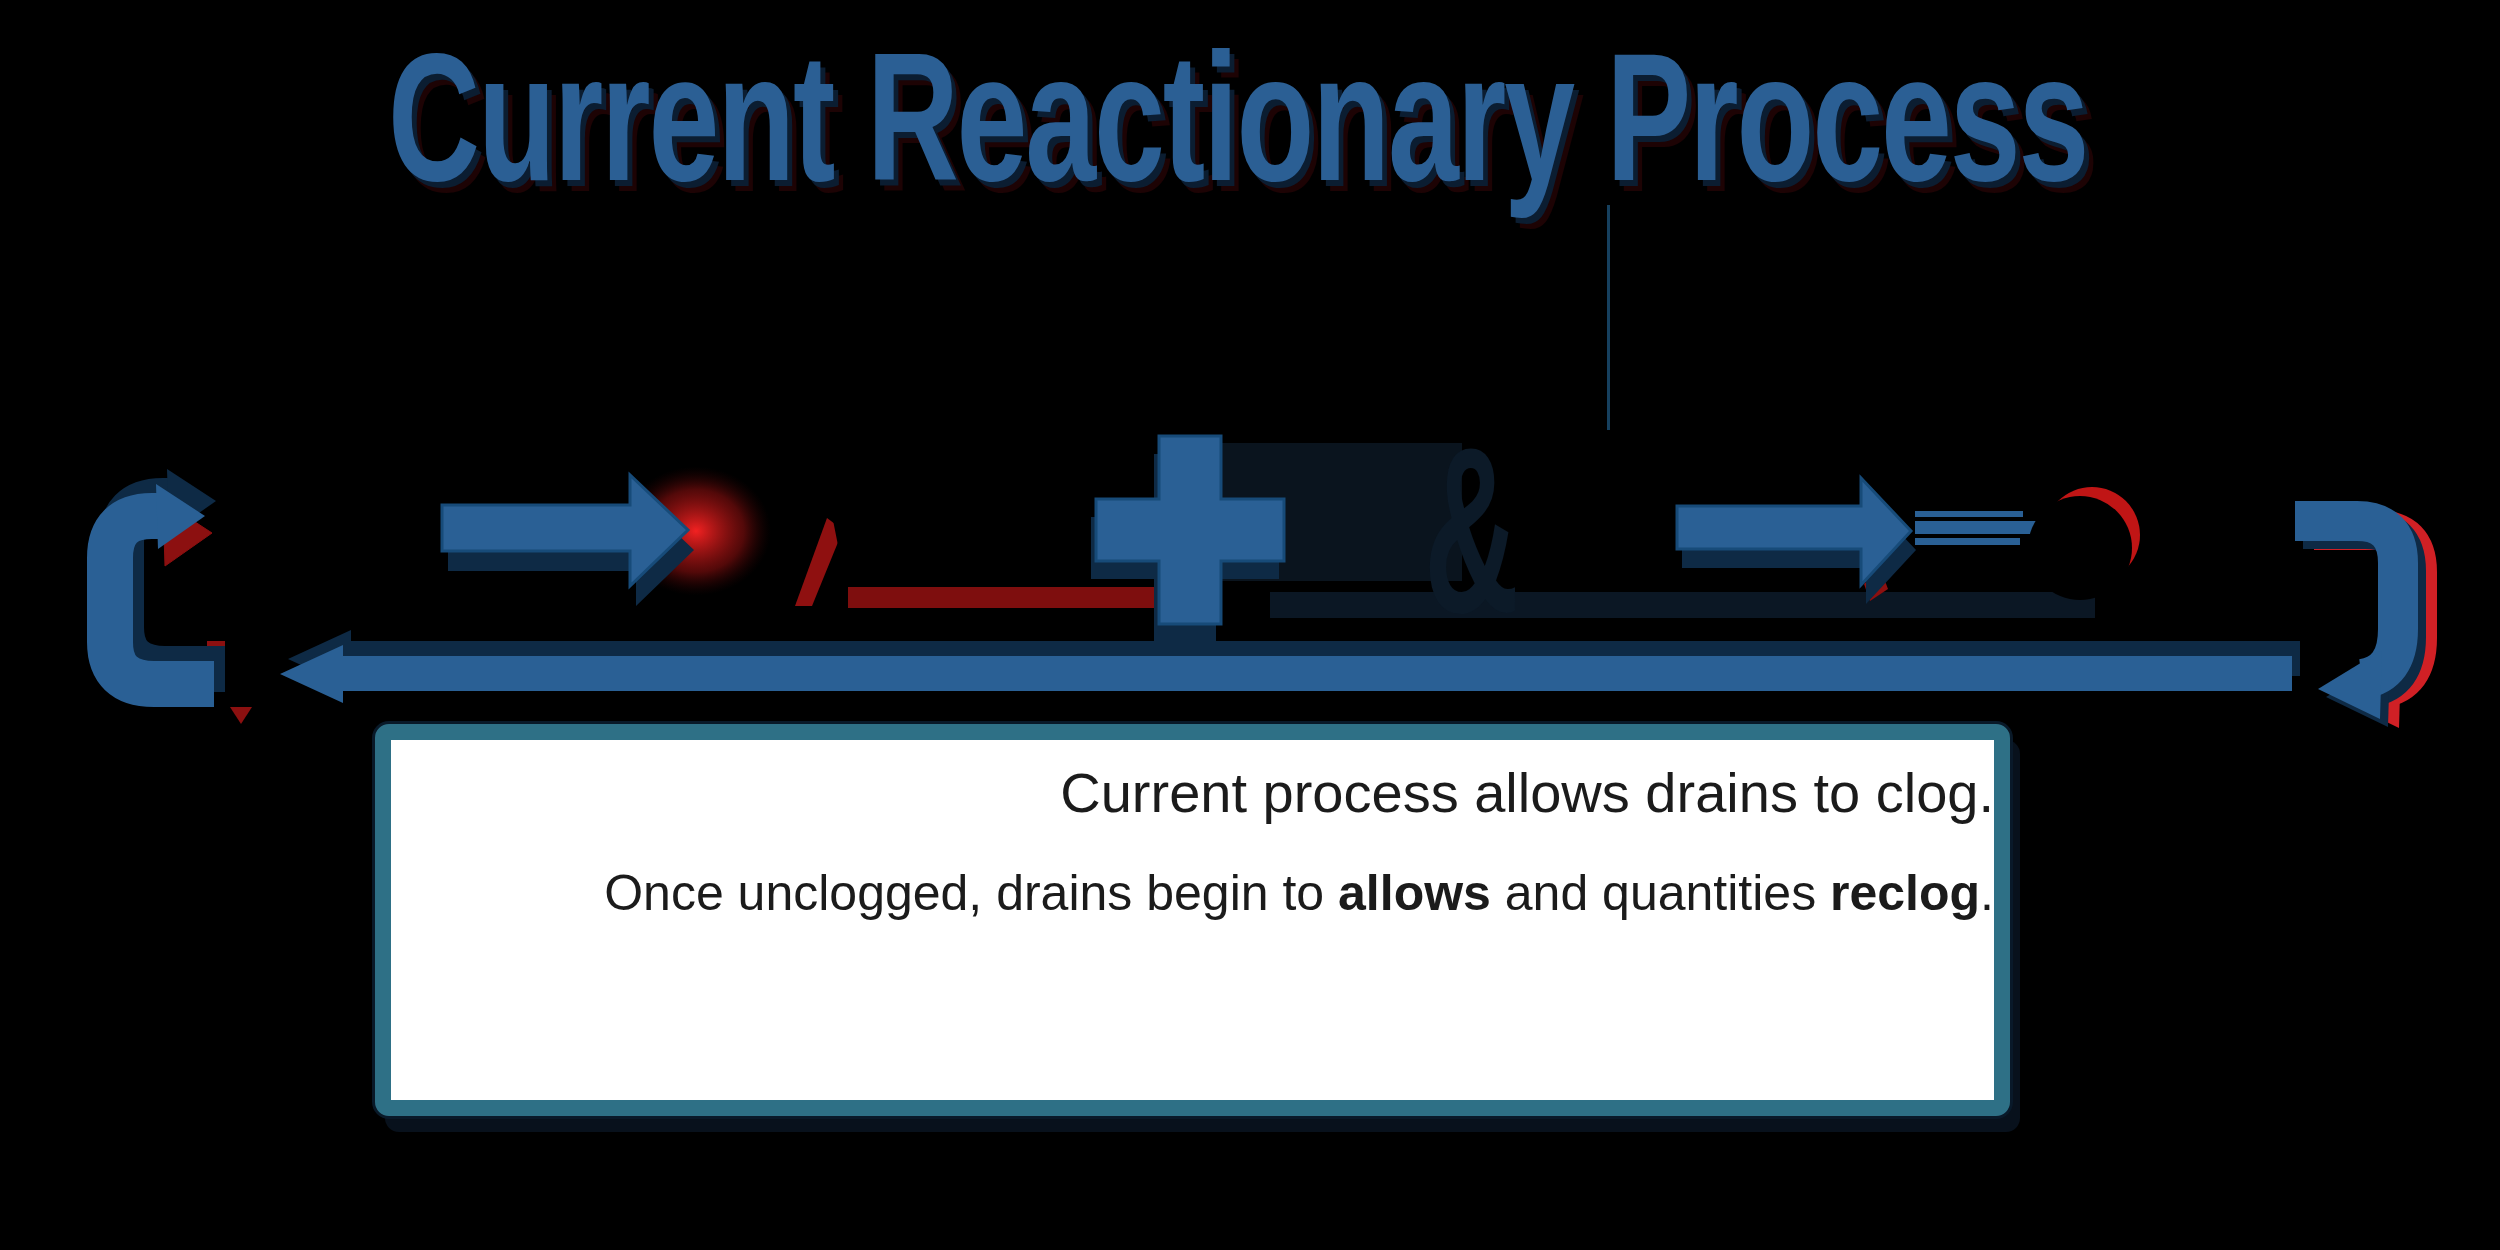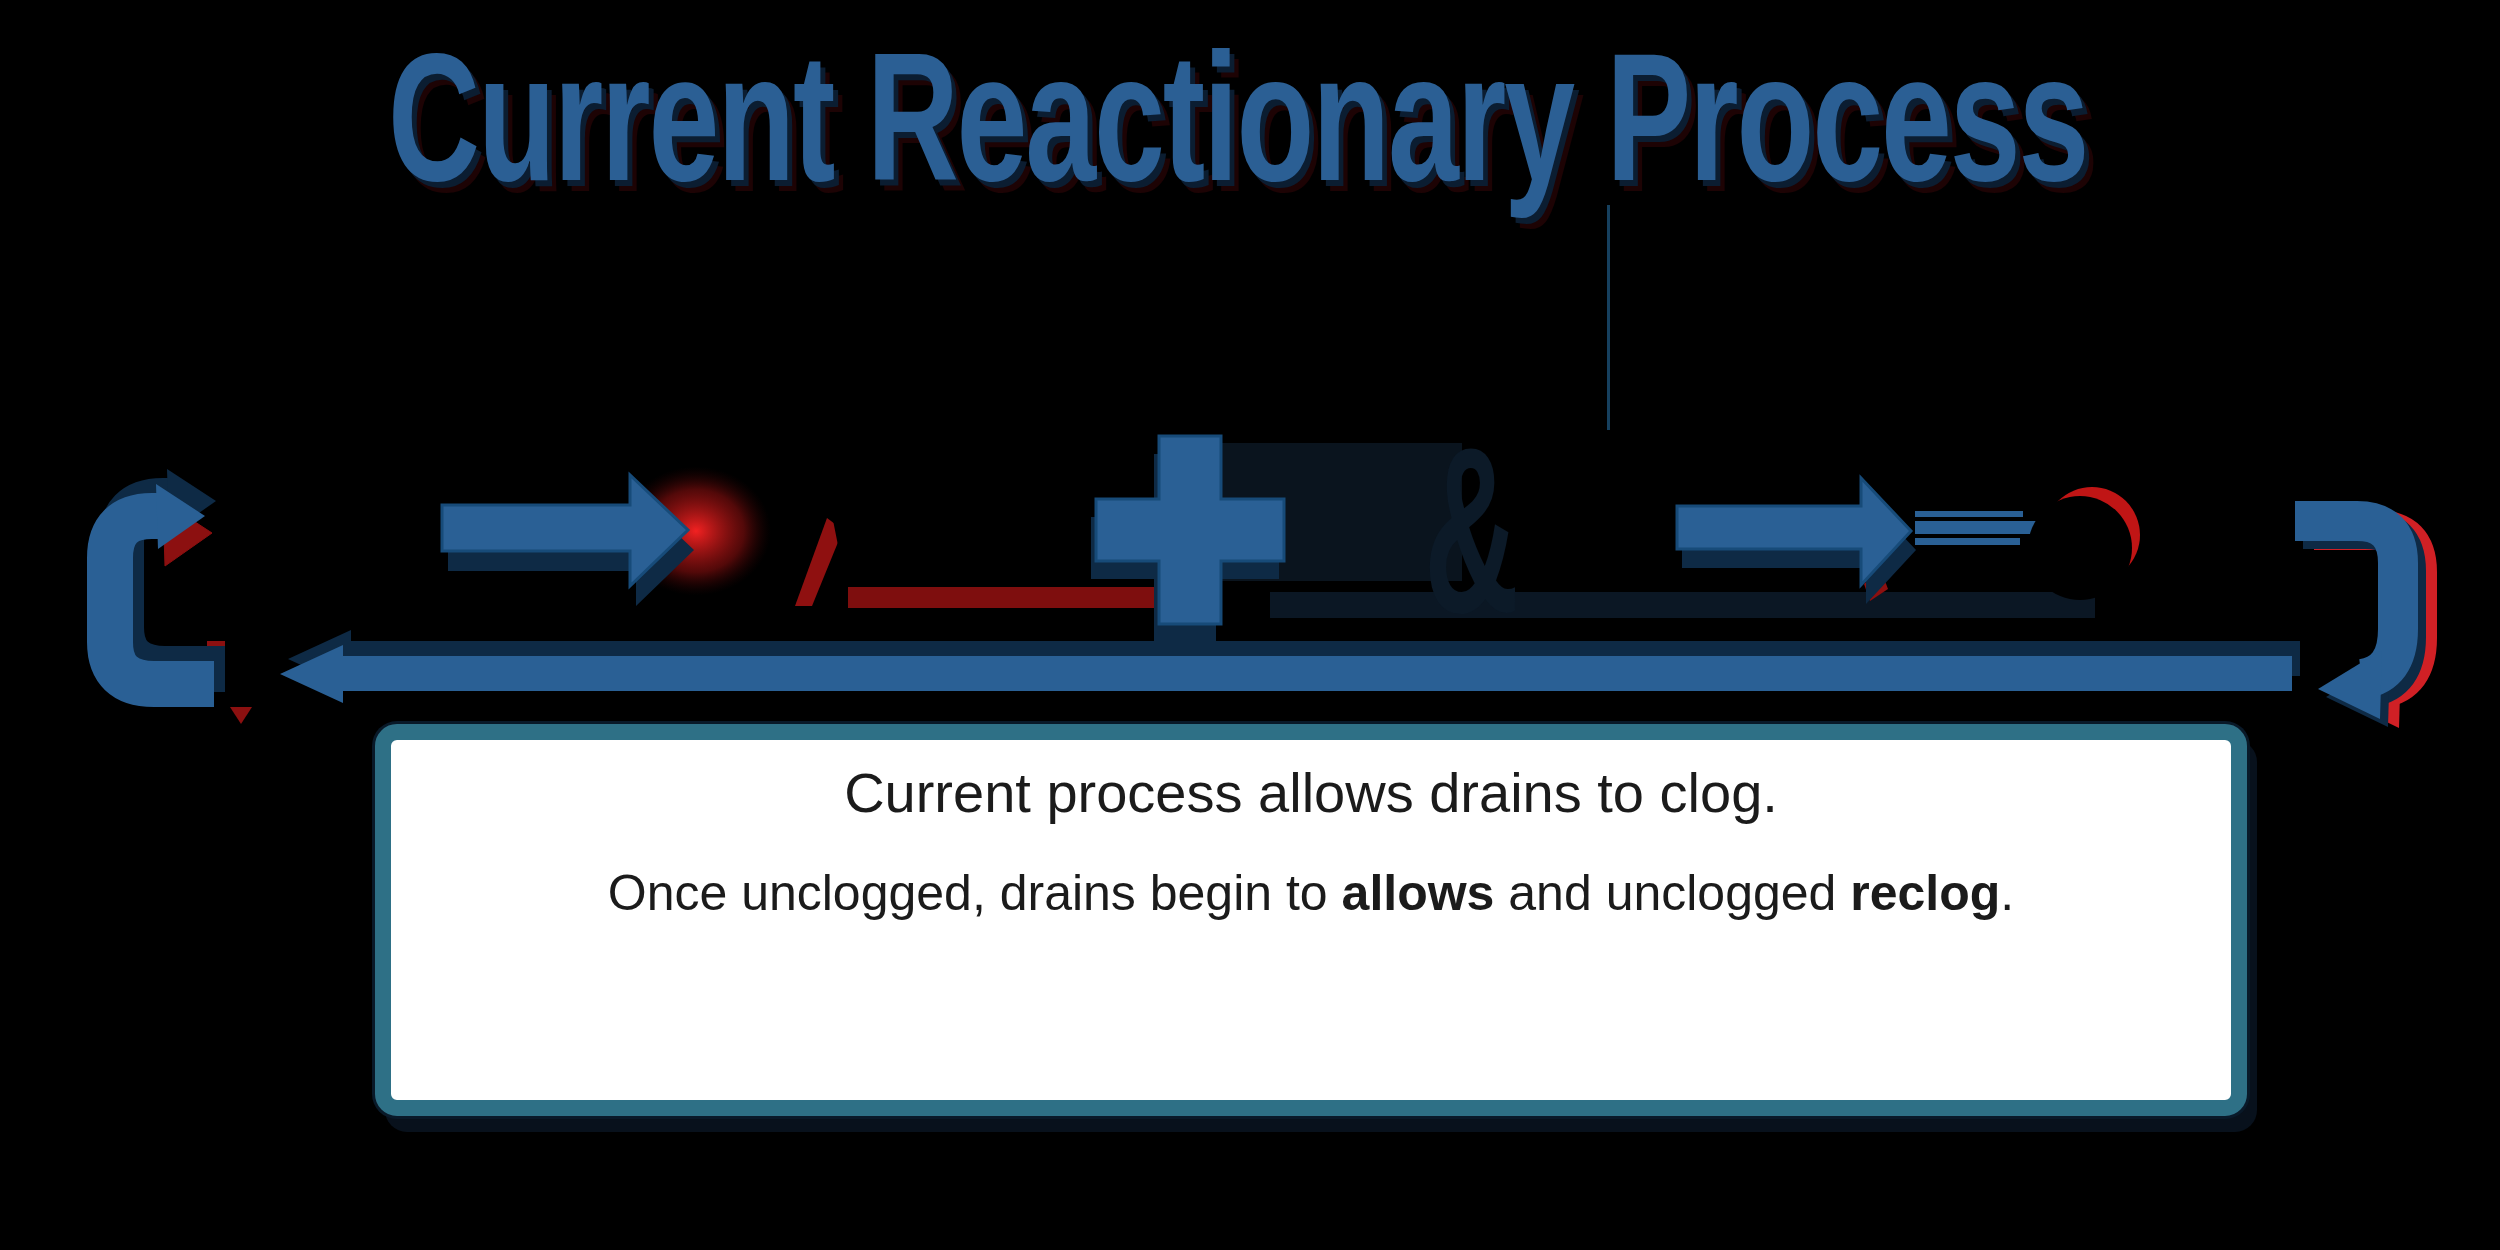--- a/index.html
+++ b/index.html
@@ -9,25 +9,25 @@
   }
   .title{
     position:absolute;left:388px;top:22px;
     font-size:182px;font-weight:bold;letter-spacing:-3px;line-height:1.05;
     color:var(--title_blue,#2b5f94);white-space:nowrap;
     transform:scaleX(0.70);transform-origin:left top;
     text-shadow:7px 6px 0 #0b1d31, 13px 11px 0 rgba(105,10,14,0.28);
   }
   .diagram-svg{position:absolute;left:0;top:0;}
   .info-box{
-    position:absolute;left:375px;top:724px;width:1872px;height:392px;
+    position:absolute;left:375px;top:724px;width:1635px;height:392px;
     box-sizing:border-box;background:#ffffff;
-    border:16px solid var(--teal_border,#2e7086);border-radius:22px;
+    border:16px solid var(--teal_border,#2e7086);border-radius:14px;
     box-shadow:0 0 0 3px rgba(10,26,42,0.95), 10px 16px 0 rgba(8,18,30,0.95);
-    text-align:center;color:var(--box_text,#1b1b1b);
+    text-align:right;color:var(--box_text,#1b1b1b);
   }
   .info-box p{margin:0;}
   .line1{margin-top:22px !important;font-size:56px;line-height:1.1;}
   .line2{margin:46px auto 0 !important;font-size:50px;line-height:1.15;max-width:1500px;}
   .line3{margin-top:42px !important;font-size:50px;line-height:1.1;}
   .line3 b{font-weight:bold;}
 </style>
 </head>
 <body>
 
@@ -115,16 +115,16 @@
         <path d="M 2295 521 L 2357 521 Q 2398 521 2398 563 L 2398 629 Q 2398 674 2362 679" fill="none" stroke="var(--shadow_navy)" stroke-width="40"></path>
         <polygon points="2382,650 2318,689 2380,719" fill="var(--shadow_navy)"></polygon>
       </g>
       <path d="M 2295 521 L 2357 521 Q 2398 521 2398 563 L 2398 629 Q 2398 674 2362 679" fill="none" stroke="var(--arrow_blue)" stroke-width="40"></path>
       <polygon points="2382,650 2318,689 2380,719" fill="var(--arrow_blue)"></polygon>
     </g>
   </svg>
 
   <div class="info-box">
     <p class="line1">Current process allows drains to clog.</p>
-    <p class="line3"><span>Once unclogged, drains begin to </span><b>allows</b><span> and unclogged </span><b>reclog</b><span>.</span></p>
+    <p class="line3"><span>Once unclogged, drains begin to </span><b>allows</b><span> and quantities </span><b>reclog</b><span>.</span></p>
   </div>
 
 </div>
 
 </body></html>

